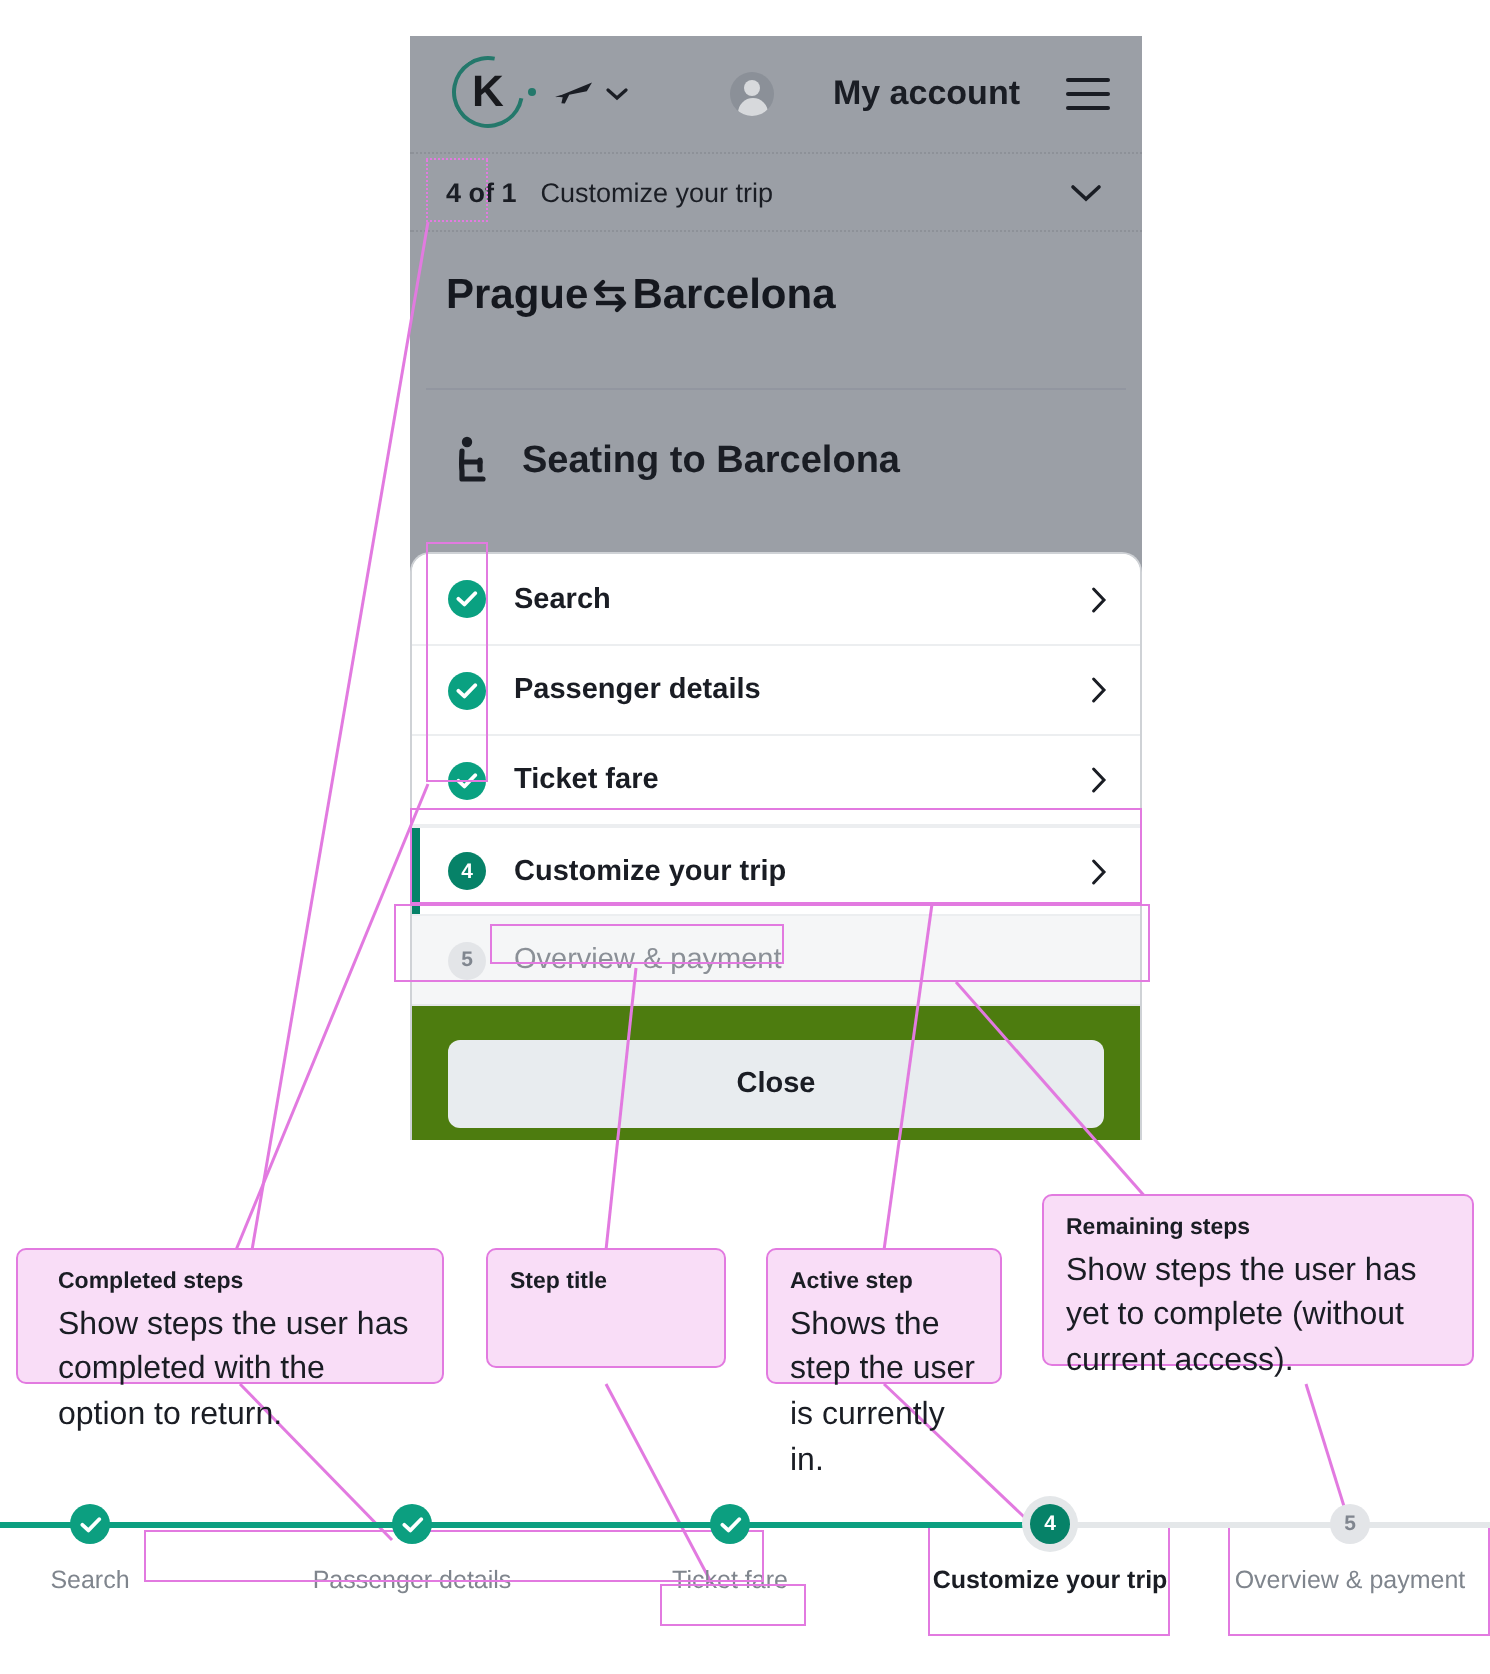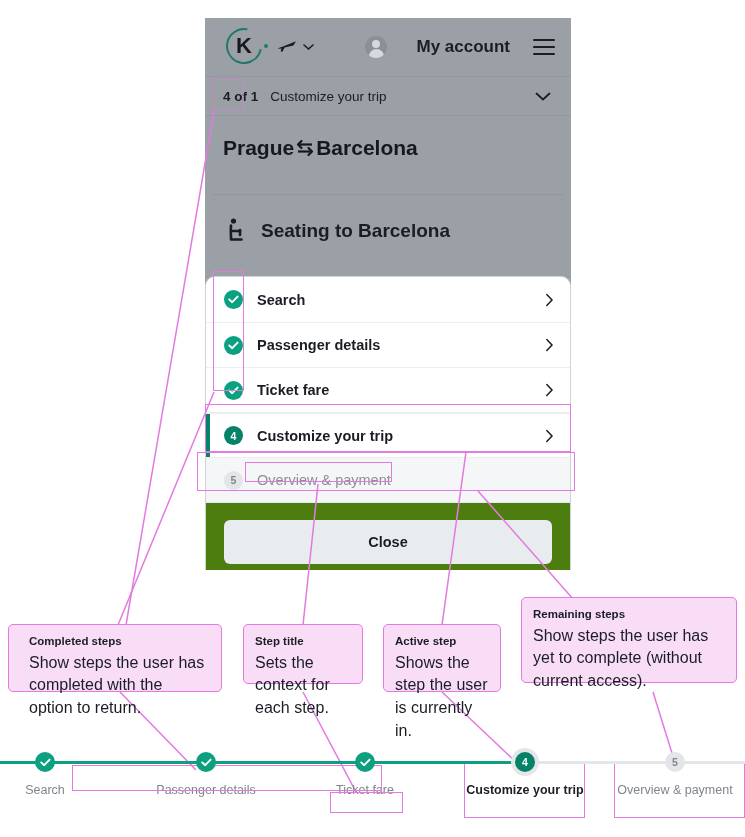--- a/index.html
+++ b/index.html
@@ -502,21 +502,20 @@
   <path d="M653 692 L676 766" stroke="#e27ae0" stroke-width="1.5" fill="none"></path>
 </svg>
 
 <div class="callout" style="left:8px; top:624px; width:214px; height:68px;padding-left:20px;">
   <div class="callout-title">Completed steps</div>
   <div class="callout-body">Show steps the user has completed with the option to return.</div>
 </div>
 
 <div class="callout" style="left:243px; top:624px; width:120px; height:60px;">
   <div class="callout-title">Step title</div>
-  <div class="callout-body">Sets the context for each step.</div>
 </div>
 
 <div class="callout" style="left:383px; top:624px; width:118px; height:68px;">
   <div class="callout-title">Active step</div>
   <div class="callout-body">Shows the step the user is currently in.</div>
 </div>
 
 <div class="callout" style="left:521px; top:597px; width:216px; height:86px;">
   <div class="callout-title">Remaining steps</div>
   <div class="callout-body">Show steps the user has yet to complete (without current access).</div>

